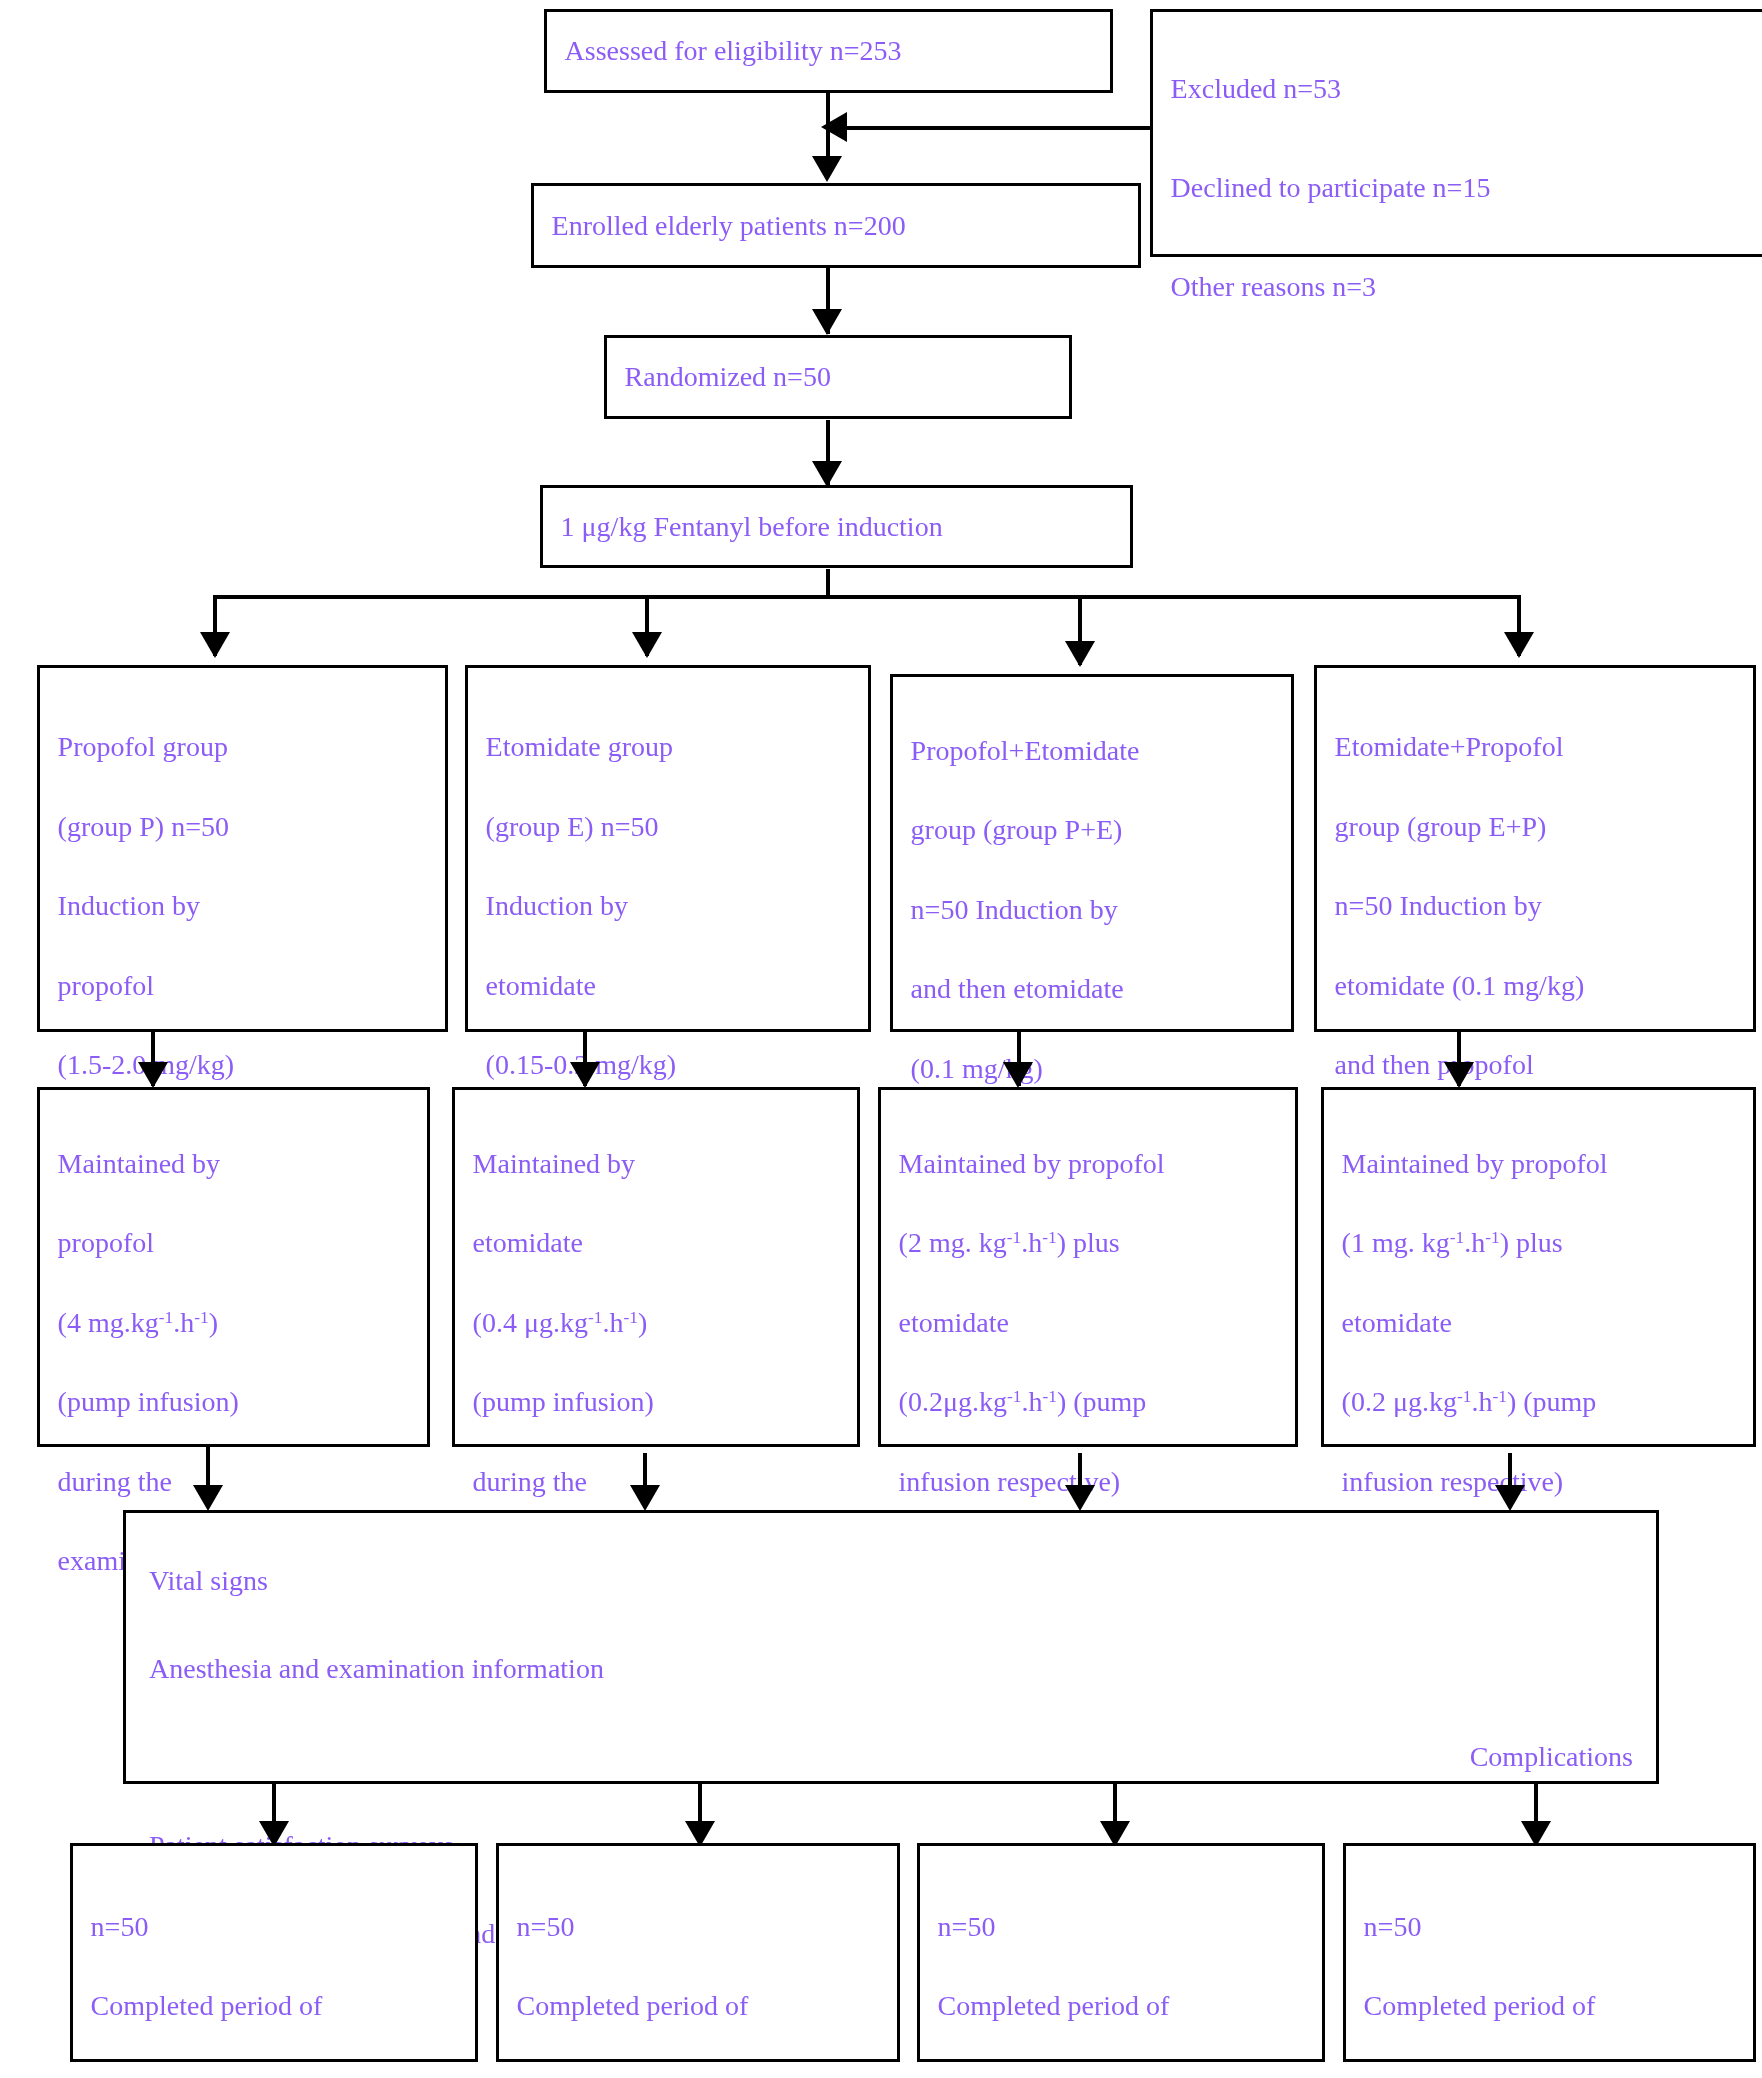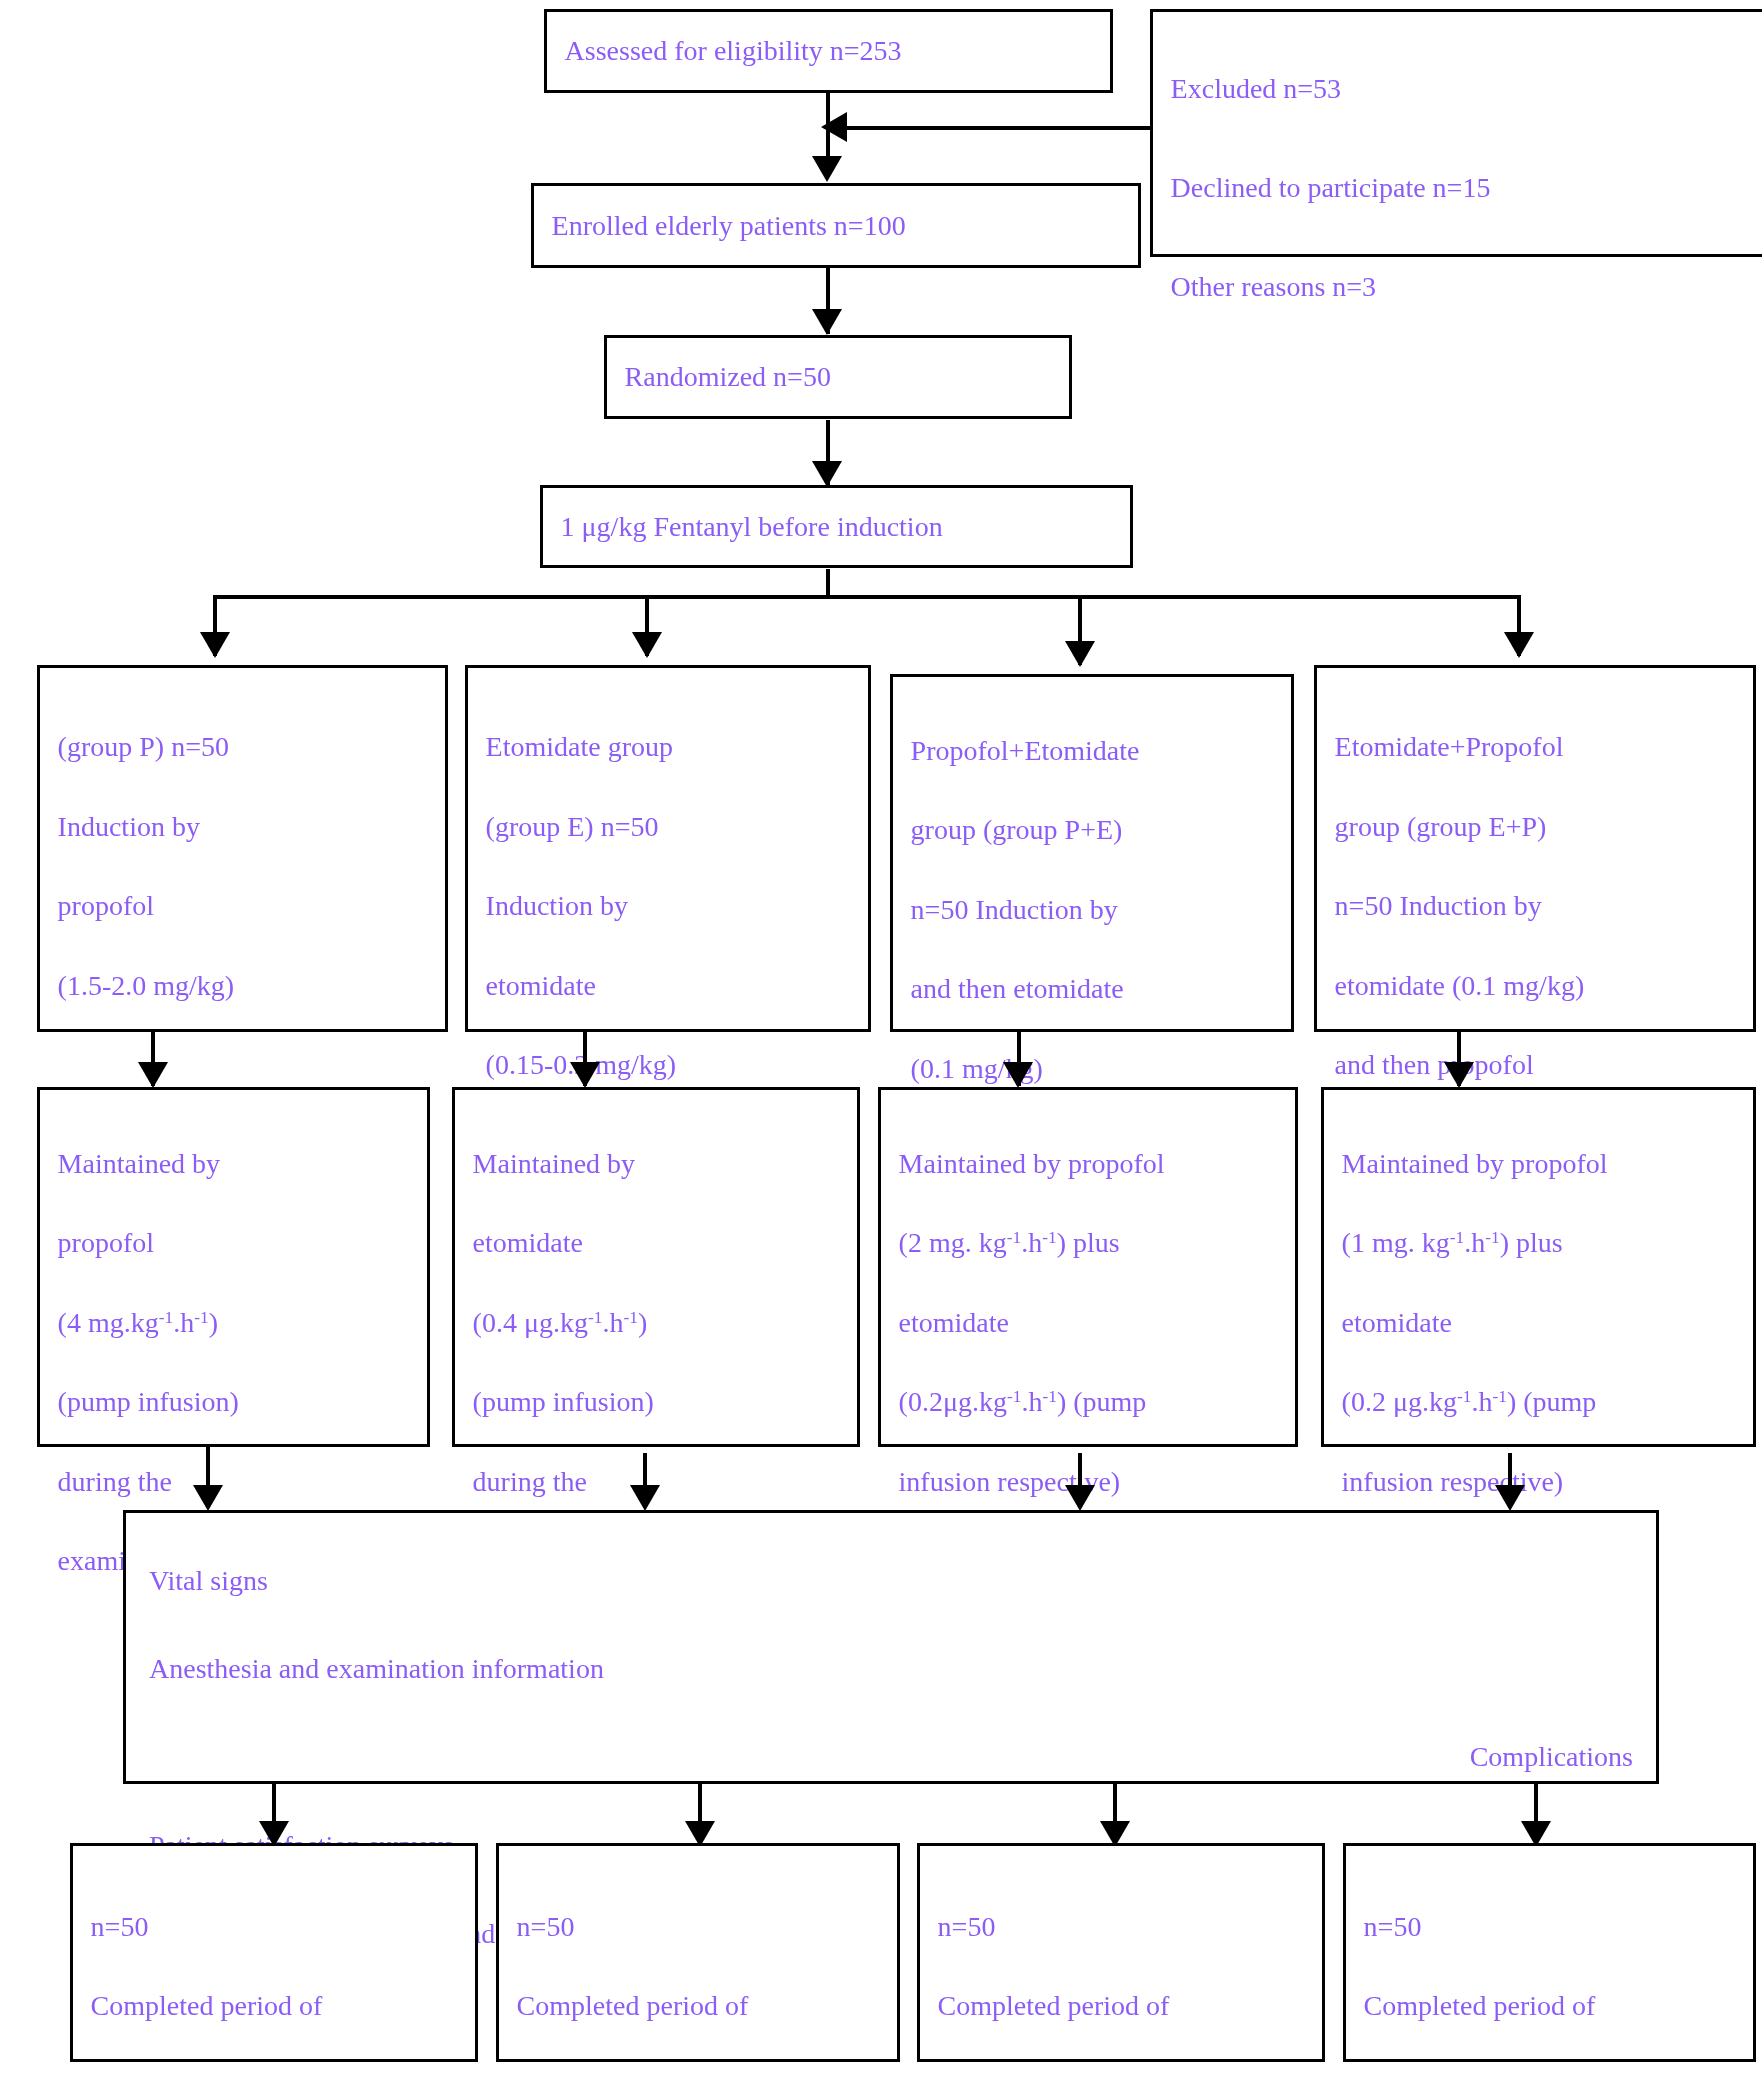--- a/index.html
+++ b/index.html
@@ -72,21 +72,21 @@
     <span class="ln">Other reasons n=3</span>
   </div>
 
   <div class="vline" style="left:826px;top:93px;height:70px;"></div>
   <div class="arrowhead" style="left:812px;top:156px;"></div>
 
   <div class="hline" style="left:844px;top:126px;width:307px;"></div>
   <div class="arrowhead left" style="left:821px;top:112px;"></div>
 
   <div class="box center" style="left:531px;top:183px;width:610px;height:85px;">
-    <span class="ln">Enrolled elderly patients    n=100</span>
+    <span class="ln">Enrolled elderly patients    n=200</span>
   </div>
 
   <div class="vline" style="left:826px;top:268px;height:66px;"></div>
   <div class="arrowhead" style="left:812px;top:309px;"></div>
 
   <div class="box center" style="left:604px;top:335px;width:468px;height:84px;">
     <span class="ln">Randomized    n=50</span>
   </div>
 
   <div class="vline" style="left:826px;top:420px;height:70px;"></div>
@@ -105,20 +105,21 @@
   <div class="vline" style="left:645px;top:595px;height:61px;"></div>
   <div class="arrowhead" style="left:632px;top:632px;"></div>
 
   <div class="vline" style="left:1078px;top:595px;height:70px;"></div>
   <div class="arrowhead" style="left:1065px;top:641px;"></div>
 
   <div class="vline" style="left:1517px;top:595px;height:61px;"></div>
   <div class="arrowhead" style="left:1504px;top:632px;"></div>
 
   <div class="box" style="left:37px;top:665px;width:411px;height:367px;padding-top:19.3px;">
+    <span class="ln">Propofol group</span>
     <span class="ln">(group P)    n=50</span>
     <span class="ln">Induction by</span>
     <span class="ln">propofol</span>
     <span class="ln">(1.5-2.0 mg/kg)</span>
   </div>
 
   <div class="box" style="left:465px;top:665px;width:406px;height:367px;padding-top:19.3px;">
     <span class="ln">Etomidate group</span>
     <span class="ln">(group E)    n=50</span>
     <span class="ln">Induction by</span>

